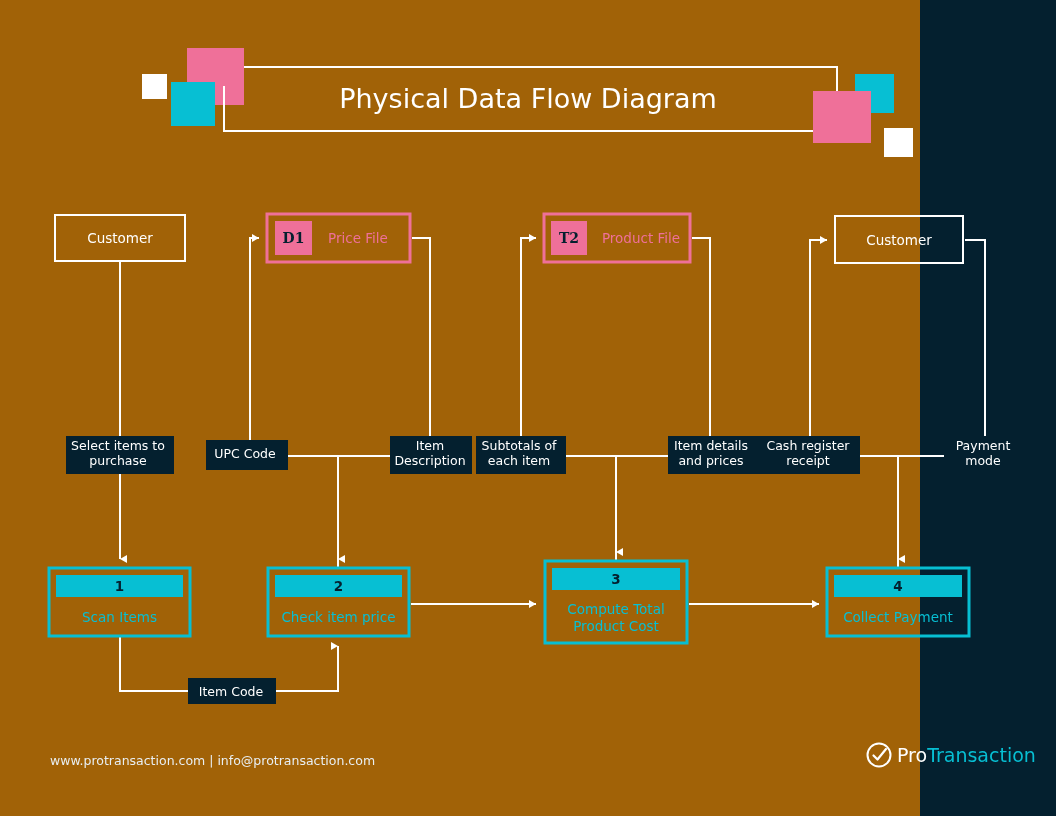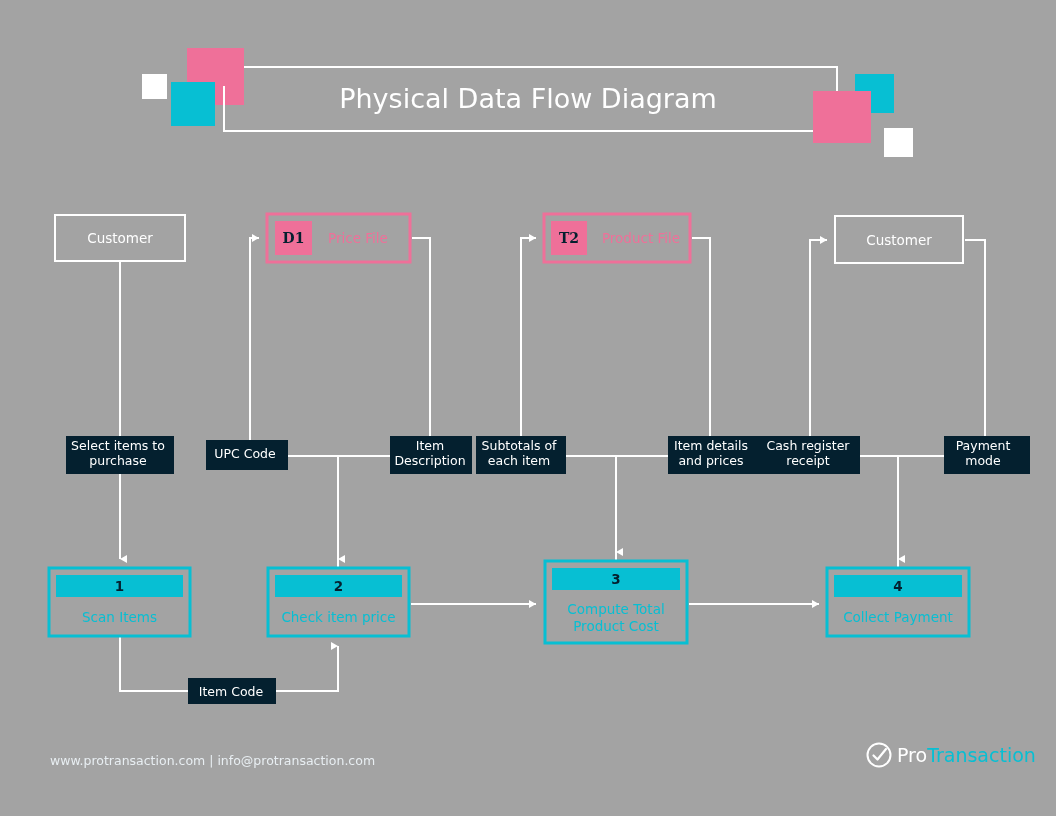--- a/index.html
+++ b/index.html
@@ -8,23 +8,23 @@
     background: #04202f;
   }
   body {
     width: 1056px;
     height: 816px;
     overflow: hidden;
     font-family: "DejaVu Sans", "Liberation Sans", sans-serif;
   }
   #stage {
     position: relative;
-    width: 1056px;
+    width: 920px;
     height: 816px;
-    background: #a3a3a3;
+    background: #a16207;
   }
   svg.layer {
     position: absolute;
     left: 0;
     top: 0;
     width: 1056px;
     height: 816px;
   }
   .flow-line {
     stroke: #ffffff;

